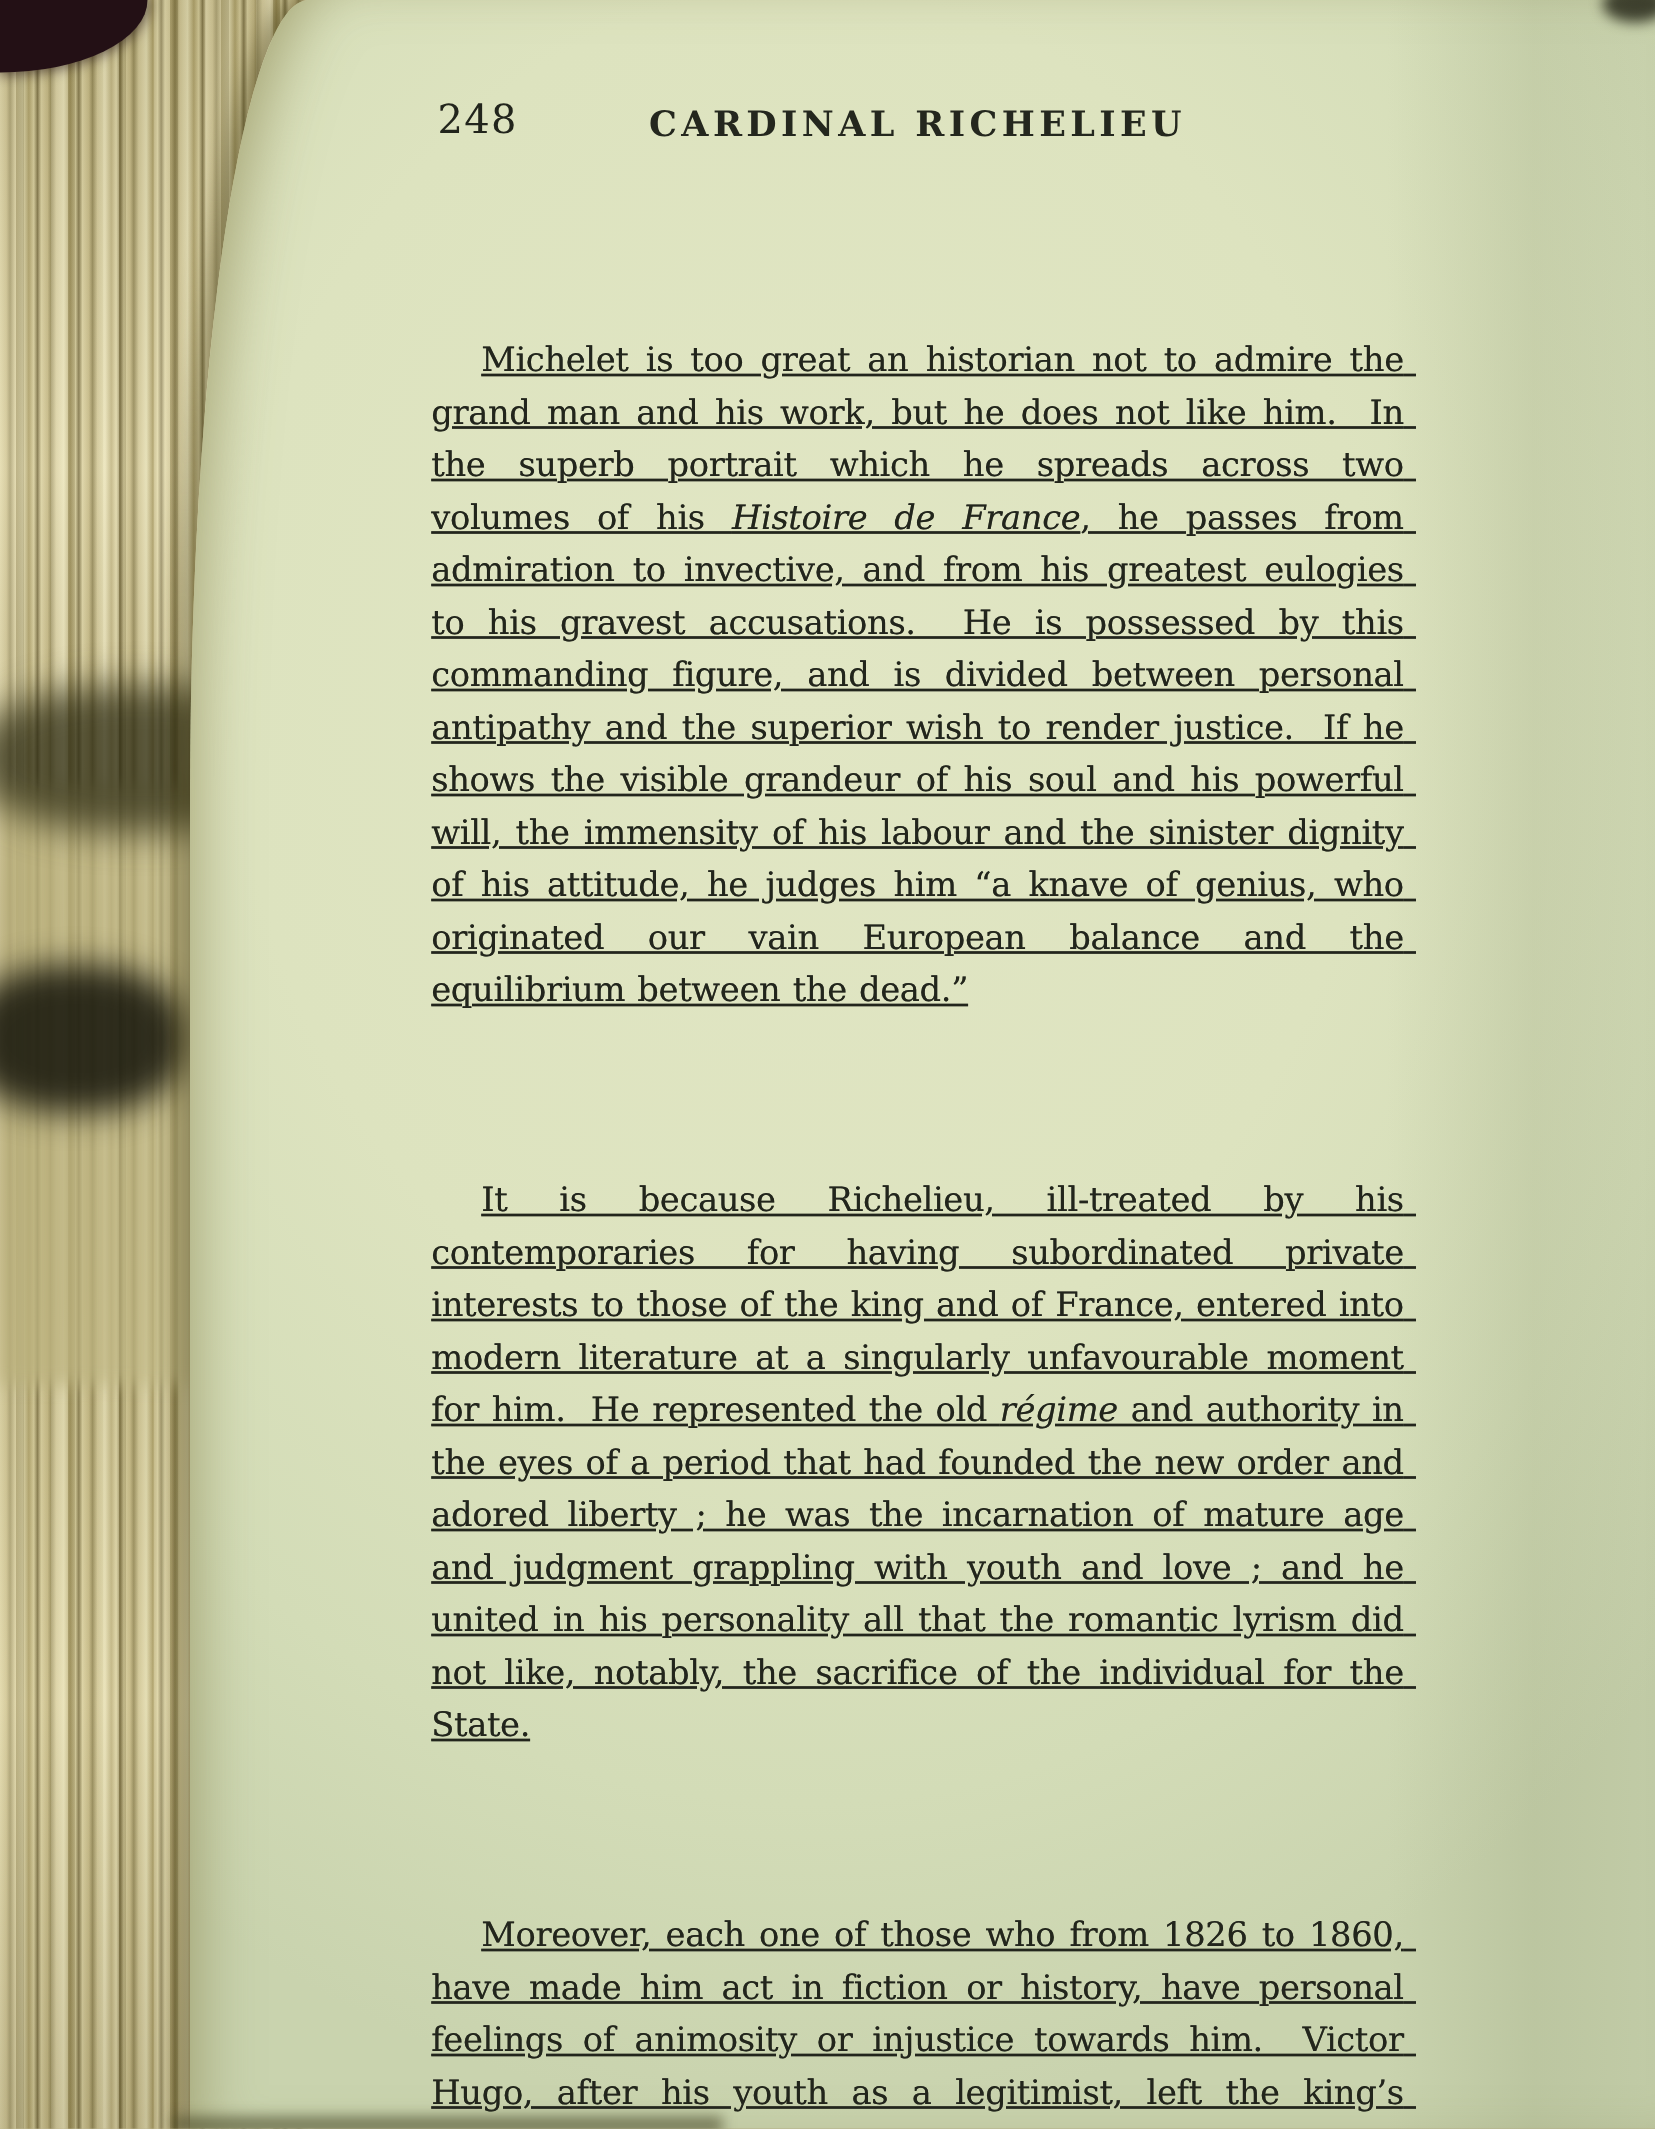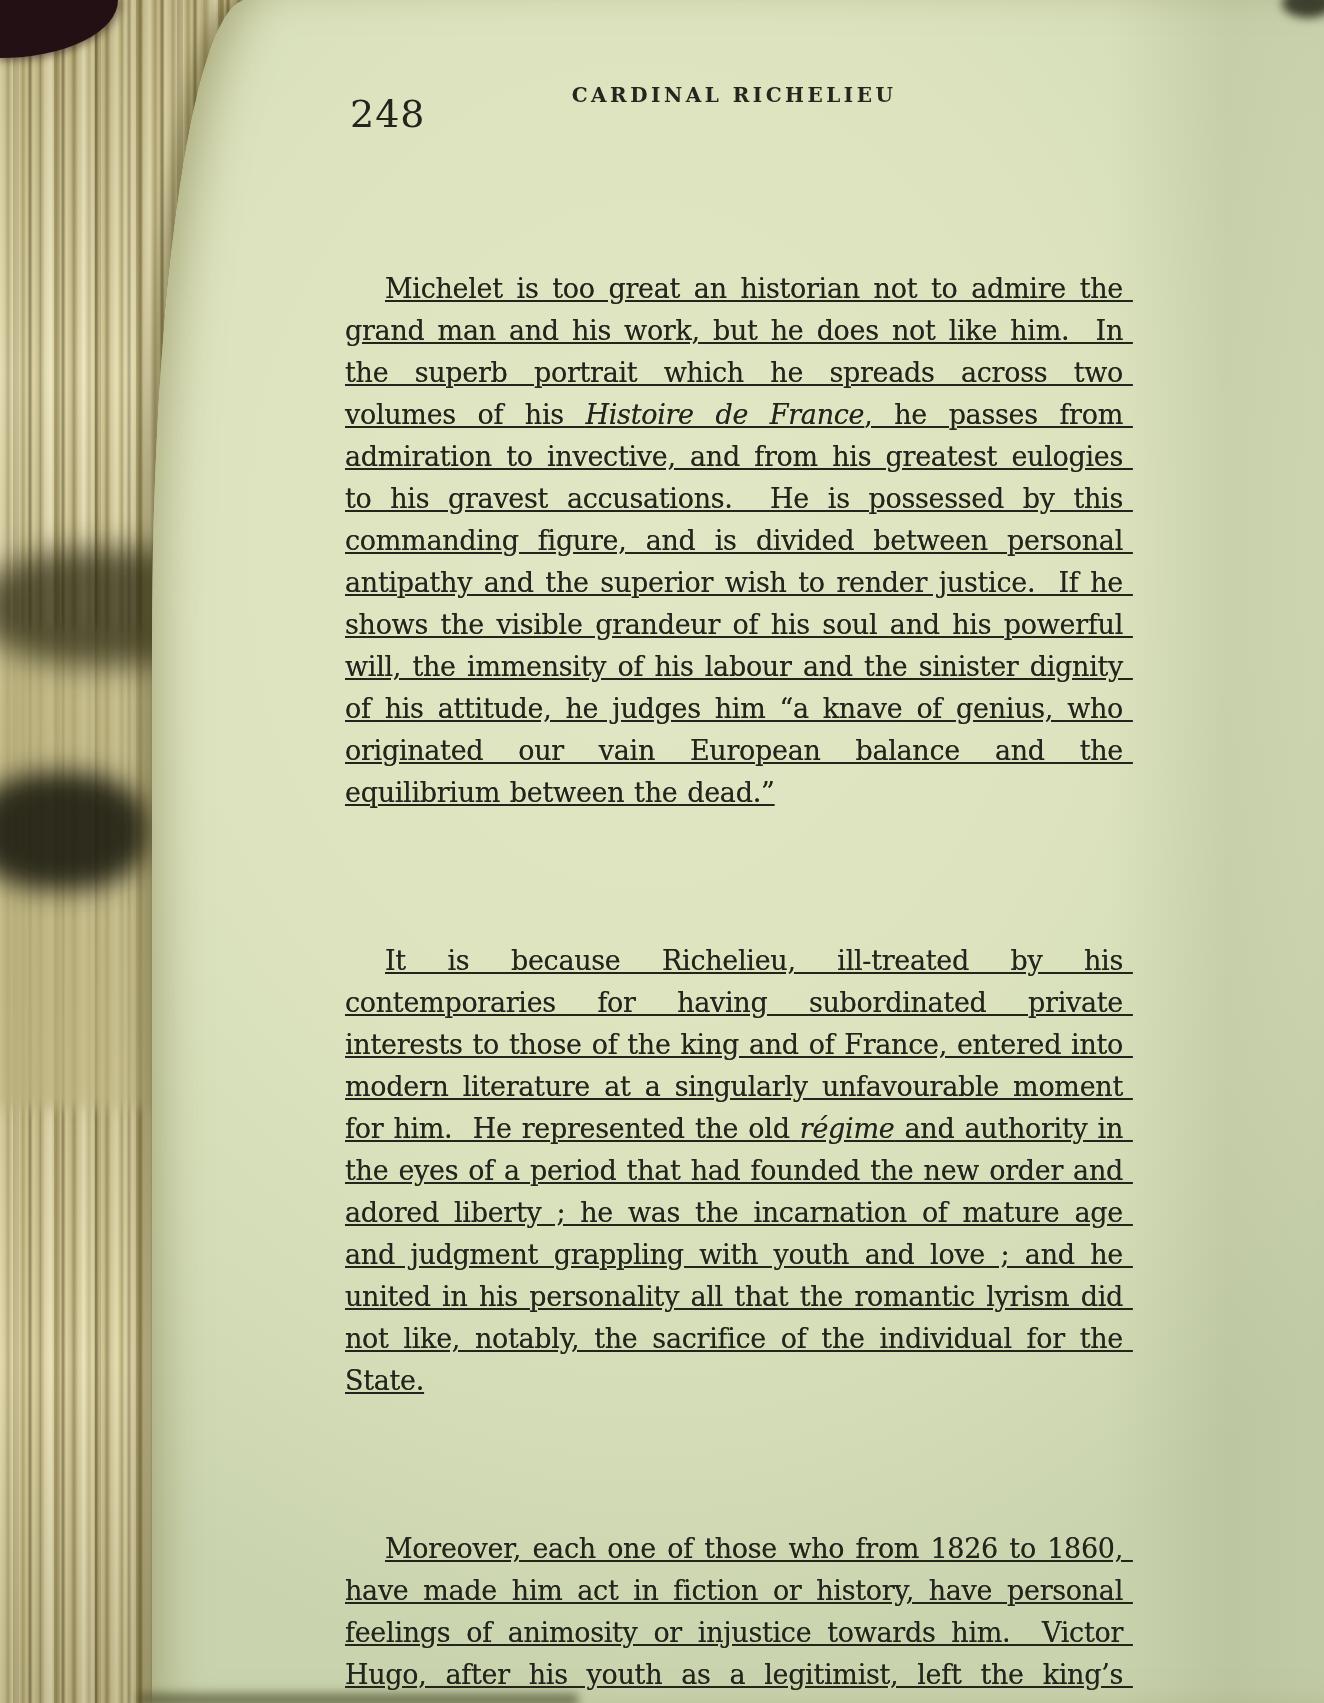--- a/index.html
+++ b/index.html
@@ -96,27 +96,27 @@
     filter: blur(5px);
   }
 
   
   .content {
     position: absolute; left: 345px; top: 76px; width: 778px;
     color: #22251c;
   }
   .header-row { position: relative; height: 42px; margin-bottom: 24px; }
   .page-number {
-    position: absolute; left: 5px; top: 16px;
-    font-size: 38px; letter-spacing: 1px;
+    position: absolute; left: 5px; top: 0;
+    font-size: 32px; letter-spacing: 1px;
   }
   .running-header {
     position: absolute; left: 0; right: 0; top: 7px;
     text-align: center;
-    font-size: 20px; letter-spacing: 3.5px;
+    font-size: 28px; letter-spacing: 3.5px;
     font-weight: bold;
     color: #24271e;
   }
   .body-text {
     font-size: 27px;
     line-height: 42px;
     text-align: justify;
     letter-spacing: -0.3px;
     word-spacing: 1.5px;
     white-space: pre-wrap;

